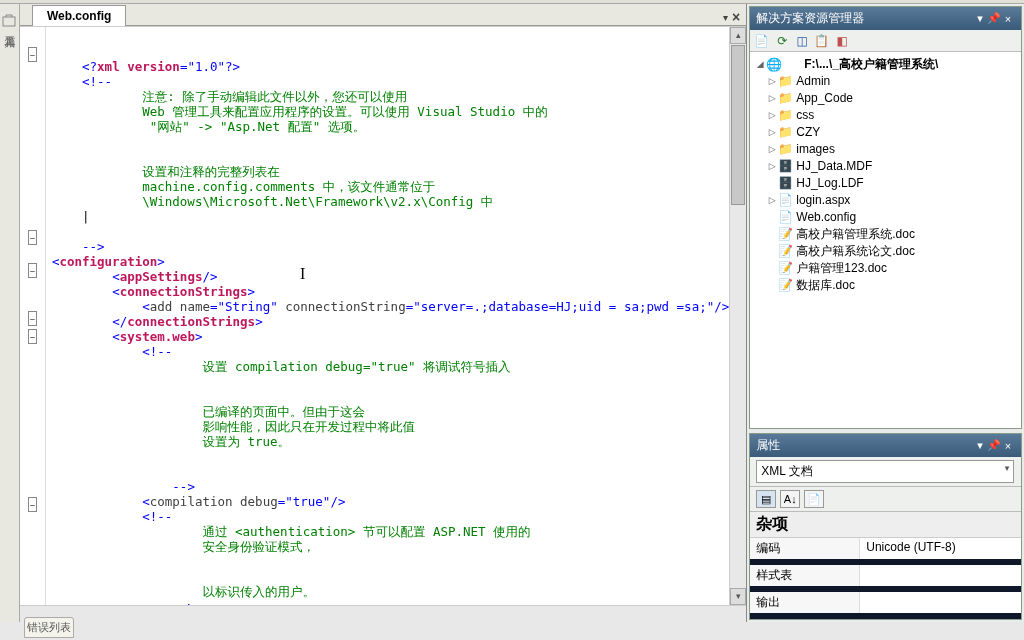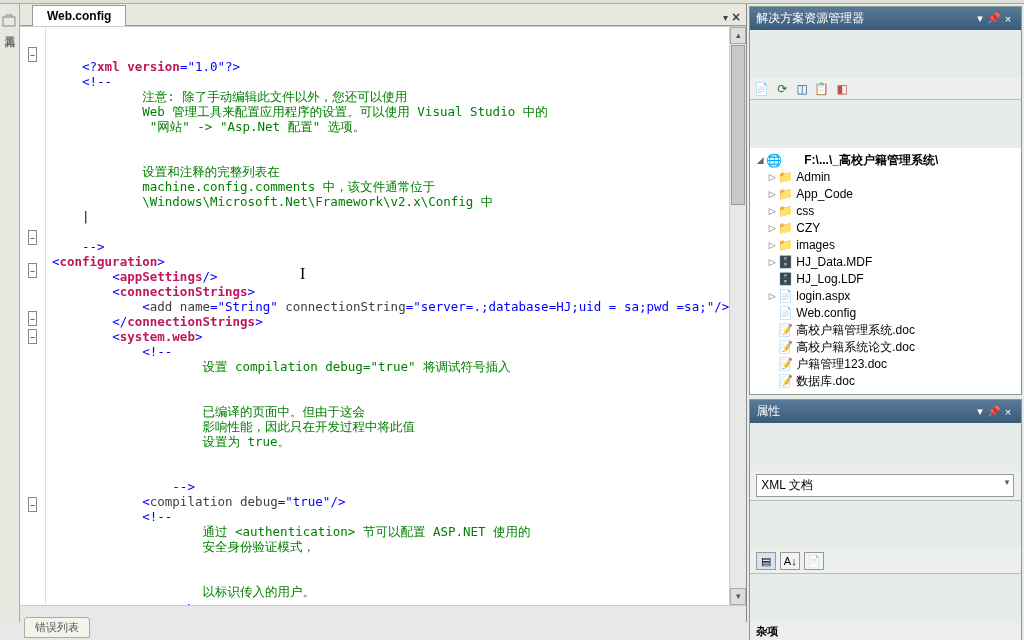--- a/index.html
+++ b/index.html
@@ -23,21 +23,21 @@
 .c-brown { color: #be185d; font-weight: bold; }
 .c-green { color: #008000; }
 .cursor-i { position: absolute; left: 254px; top: 239px; font-family: serif; font-size: 16px; color: #000; }
 .scroll-v { width: 17px; background: #e8e8e8; border-left: 1px solid #ccc; position: relative; }
 .scroll-v .thumb { position: absolute; top: 18px; left: 1px; right: 1px; height: 160px; background: #c8c8c8; border: 1px solid #999; }
 .scroll-v .arrow { height: 17px; background: #ddd; border: 1px solid #aaa; text-align: center; font-size: 9px; line-height: 15px; color: #555; }
 .scroll-v .arrow.bot { position: absolute; bottom: 0; left: 0; right: 0; }
 .scroll-h { height: 17px; background: #e8e8e8; border-top: 1px solid #ccc; }
 
 .right-col { width: 278px; display: flex; flex-direction: column; background: #e8ece8; }
-.panel { border: 1px solid #8a9a8a; margin: 2px; display: flex; flex-direction: column; gap: 48px; }
+.panel { border: 1px solid #8a9a8a; margin: 2px; display: flex; flex-direction: column; }
 .panel-header { background: linear-gradient(#5a7a9a, #3a5a7a); color: #fff; padding: 3px 6px; font-size: 12px; display: flex; align-items: center; }
 .panel-header .title { flex: 1; }
 .panel-header .ctl { width: 14px; text-align: center; font-size: 11px; cursor: pointer; }
 .panel-toolbar { background: #eef0ee; border-bottom: 1px solid #bbb; padding: 2px 4px; display: flex; gap: 4px; height: 22px; align-items: center; }
 .panel-toolbar .ticon { width: 16px; height: 16px; display: inline-flex; align-items: center; justify-content: center; font-size: 12px; }
 .tree { background: #fff; flex: 1; padding: 4px 2px; font-size: 12px; line-height: 17px; overflow: auto; }
 .tree-row { display: flex; align-items: center; white-space: nowrap; padding-left: 2px; }
 .tree-row .exp { width: 12px; color: #666; font-size: 9px; text-align: center; }
 .tree-row .ic { width: 16px; text-align: center; margin-right: 2px; }
 .folder-ic { color: #d4a82c; }
@@ -49,26 +49,26 @@
 .ind1 { padding-left: 14px; }
 
 .props-panel { flex: 0 0 auto; }
 .props-toolbar { background: #eef0ee; border-bottom: 1px solid #bbb; padding: 3px 6px; }
 .props-combo { width: 258px; border: 1px solid #999; background: #fff; padding: 2px 4px; font-size: 12px; display: flex; }
 .props-combo .arrow { margin-left: auto; color: #555; font-size: 9px; }
 .props-btns { padding: 3px 6px; display: flex; gap: 4px; border-bottom: 1px solid #bbb; background: #eef0ee; }
 .props-btns .pb { border: 1px solid #999; background: #f4f4f4; width: 20px; height: 18px; font-size: 11px; text-align: center; line-height: 16px; }
 .props-btns .pb.on { background: #d6e4f2; }
 .props-grid { background: #fff; }
-.props-hdr { background: #eee; padding: 2px 6px; font-weight: bold; border-bottom: 1px solid #ccc; font-size: 11px; }
+.props-hdr { background: #eee; padding: 2px 6px; font-weight: bold; border-bottom: 1px solid #ccc; font-size: 16px; }
 .props-row { display: flex; border-bottom: 6px solid #0f172a; font-size: 12px; }
 .props-row .k { width: 110px; padding: 2px 6px; border-right: 1px solid #ddd; background: #f7f7f7; }
 .props-row .v { flex: 1; padding: 2px 6px; font-weight: normal; overflow: hidden; white-space: nowrap; }
 
-.bottom-tab { position: absolute; bottom: 2px; left: 24px; background: #f4f4ec; border: 1px solid #aaa; border-radius: 3px 3px 0 0; padding: 2px 10px; font-size: 11px; color: #555; }
+.bottom-tab { position: absolute; bottom: 2px; left: 24px; background: #f4f4ec; border: 1px solid #aaa; border-radius: 3px 3px 0 0; padding: 2px 2px; font-size: 11px; color: #555; }
 .top-toolbar { height: 4px; background: #e0e0d8; border-bottom: 1px solid #aaa; }
 </style>
 </head>
 <body>
 
 <div class="top-toolbar"></div>
 <div class="workspace">
   <div class="left-gutter">
     <svg width="14" height="14">
         <rect x="1" y="3" width="12" height="9" fill="none" stroke="#888"></rect>

